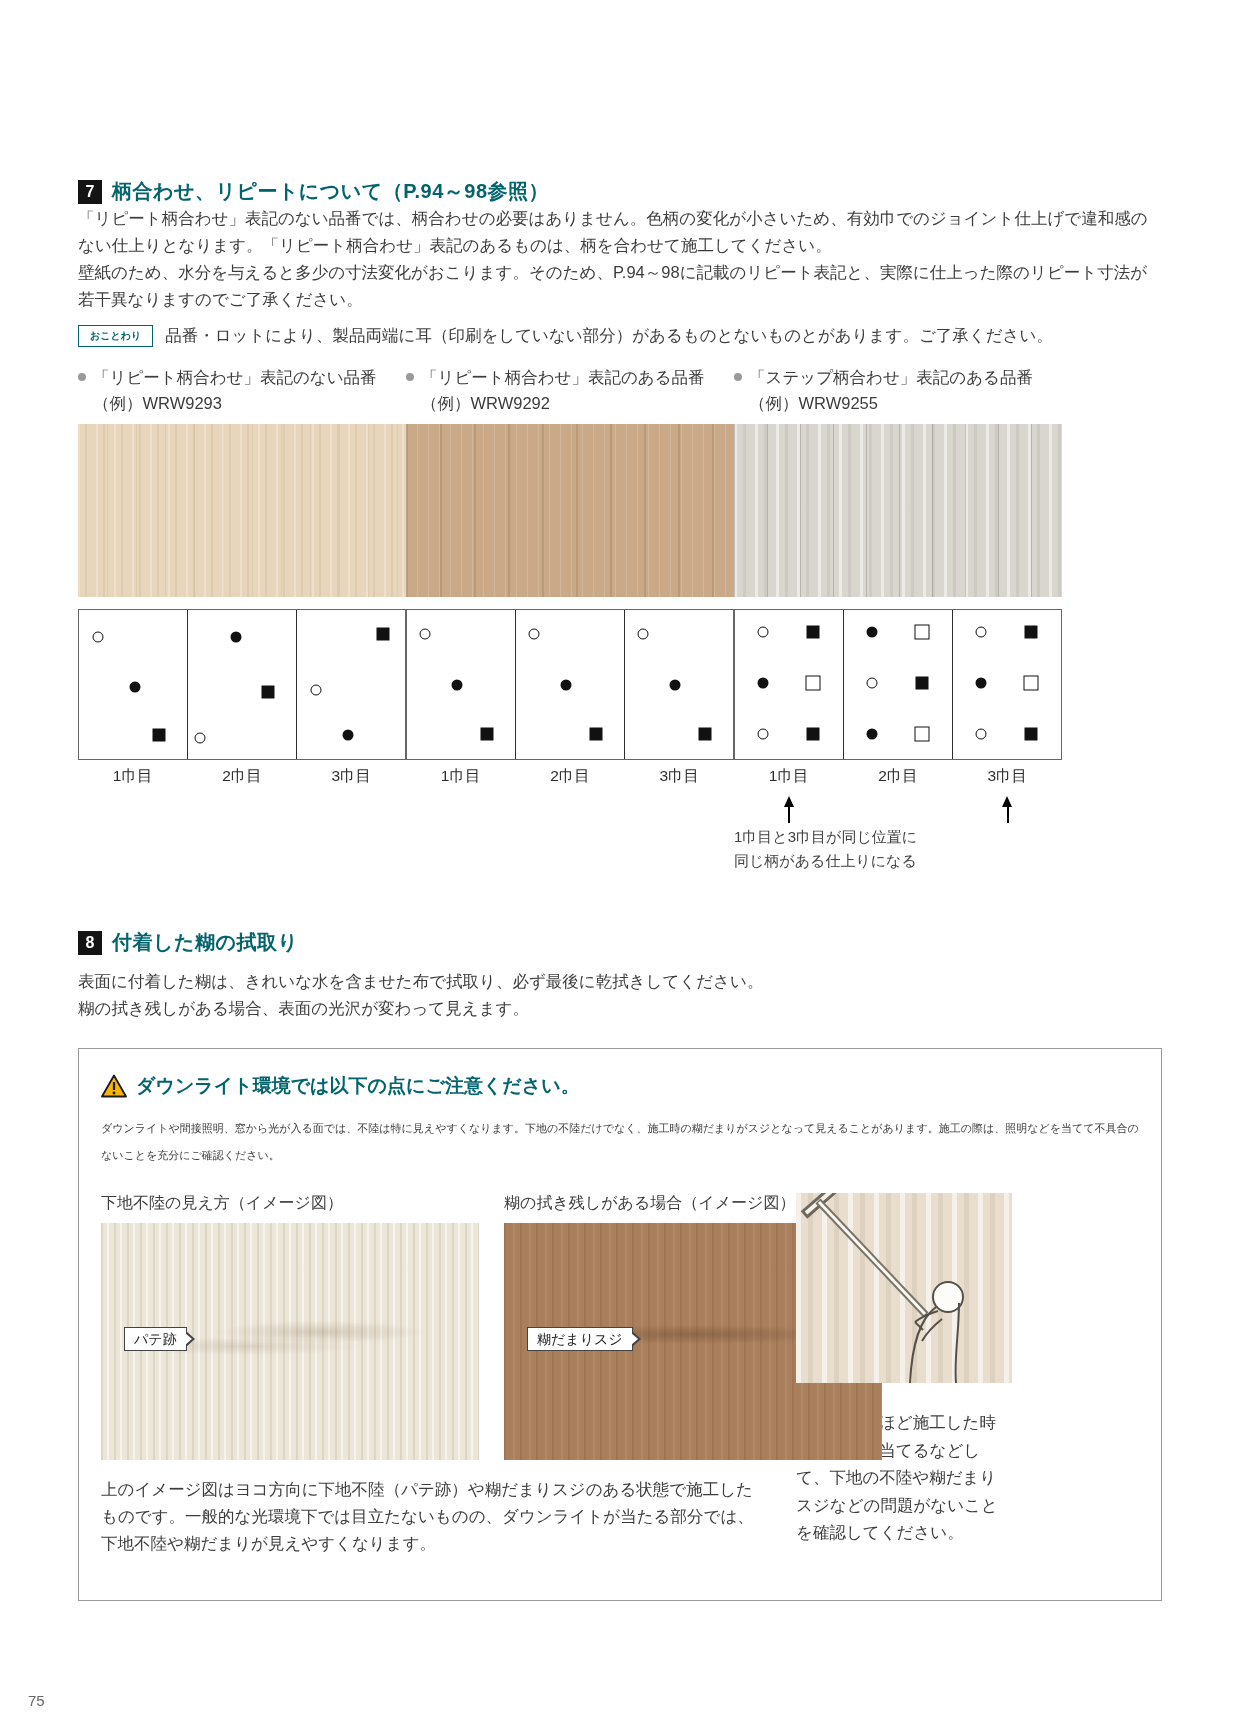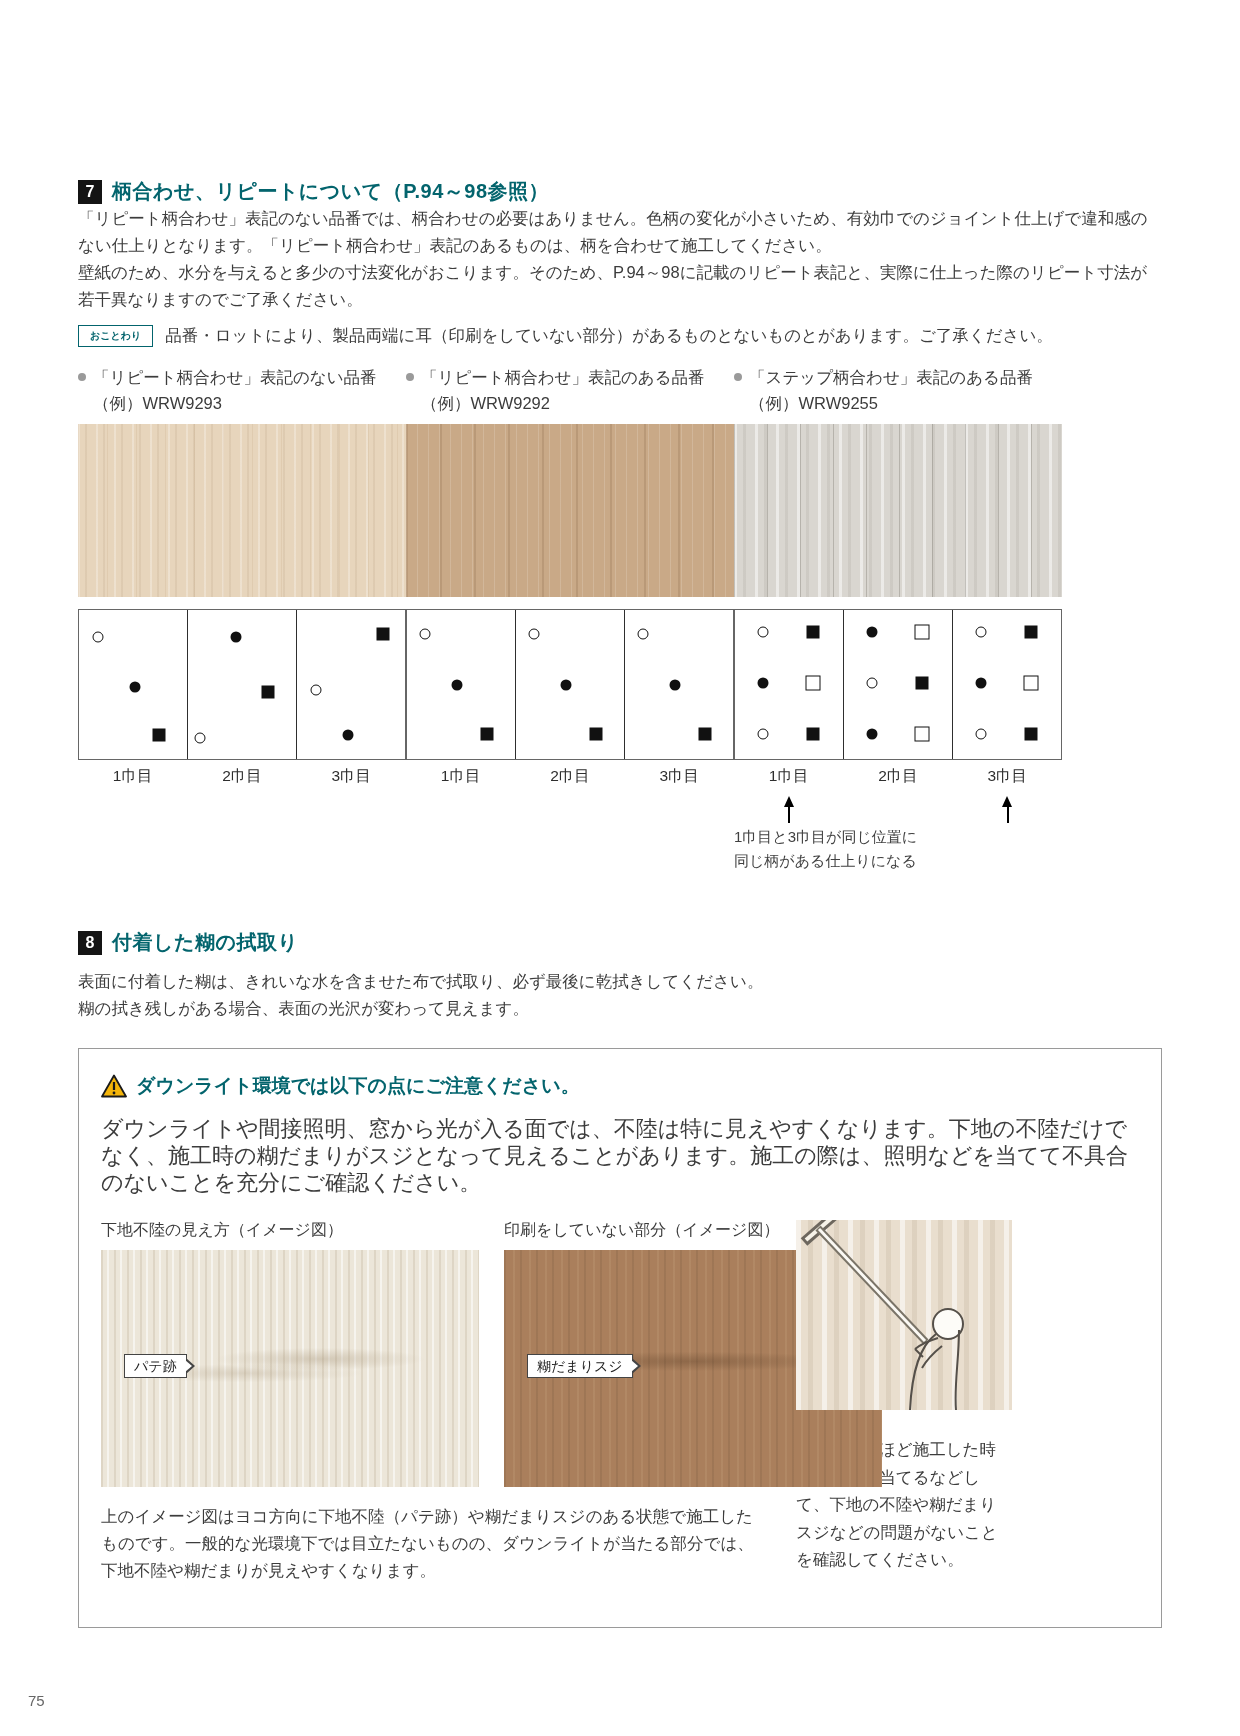--- a/index.html
+++ b/index.html
@@ -60,21 +60,21 @@
   .annotation{text-align:left;font-size:15px;line-height:24px;color:#404040;}
 
   
   .s8-head{margin-top:56px;}
   .s8-lines{margin-top:12px;}
 
   
   .warnbox{margin-top:26px;border:1.5px solid #9a9a9a;padding:24px 22px 26px 22px;box-sizing:border-box;width:1084px;}
   .wb-title{display:flex;gap:9px;align-items:center;font-size:19px;font-weight:bold;color:#03646d;}
   .warn-icon{flex:none;width:26px;height:24px;display:block;}
-  .wb-para{margin-top:16px;font-size:22px;line-height:27px;}
+  .wb-para{margin-top:16px;font-size:11px;line-height:27px;}
   .wb-flex{display:flex;gap:30px;margin-top:24px;}
   .wb-main{width:665px;flex:none;}
   .imgrow{display:flex;gap:25px;}
   .imgcol{width:378px;flex:none;}
   .img-label{font-size:16px;margin-bottom:9px;}
   .wimg{height:237px;position:relative;}
   .img-left{background:
       radial-gradient(ellipse 150px 16px at 58% 46%,rgba(150,130,100,.30),rgba(0,0,0,0) 70%),
       radial-gradient(ellipse 170px 13px at 38% 52%,rgba(150,130,100,.22),rgba(0,0,0,0) 70%),
       repeating-linear-gradient(90deg,rgba(214,204,186,.65) 0 2px,rgba(0,0,0,0) 2px 6px,rgba(255,255,255,.55) 6px 8px,rgba(0,0,0,0) 8px 13px),
@@ -249,21 +249,21 @@
     <div class="wb-flex">
       <div class="wb-main">
         <div class="imgrow">
           <div class="imgcol">
             <div class="img-label">下地不陸の見え方（イメージ図）</div>
             <div class="wimg img-left">
               <span class="tag">パテ跡</span>
             </div>
           </div>
           <div class="imgcol">
-            <div class="img-label">印刷をしていない部分（イメージ図）</div>
+            <div class="img-label">糊の拭き残しがある場合（イメージ図）</div>
             <div class="wimg img-right">
               <span class="tag">糊だまりスジ</span>
             </div>
           </div>
         </div>
         <p class="caption">上のイメージ図はヨコ方向に下地不陸（パテ跡）や糊だまりスジのある状態で施工したものです。一般的な光環境下では目立たないものの、ダウンライトが当たる部分では、下地不陸や糊だまりが見えやすくなります。</p>
       </div>
 
       <div class="wb-side">
         <div class="illu">

